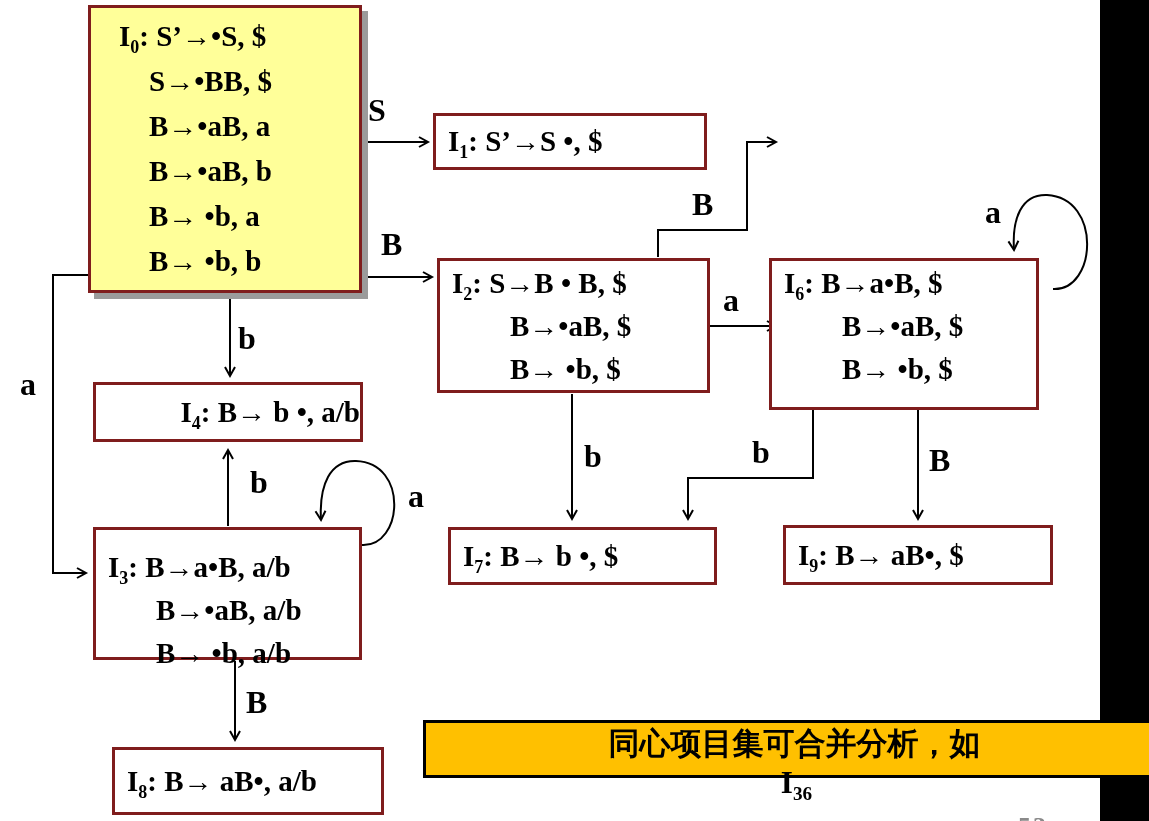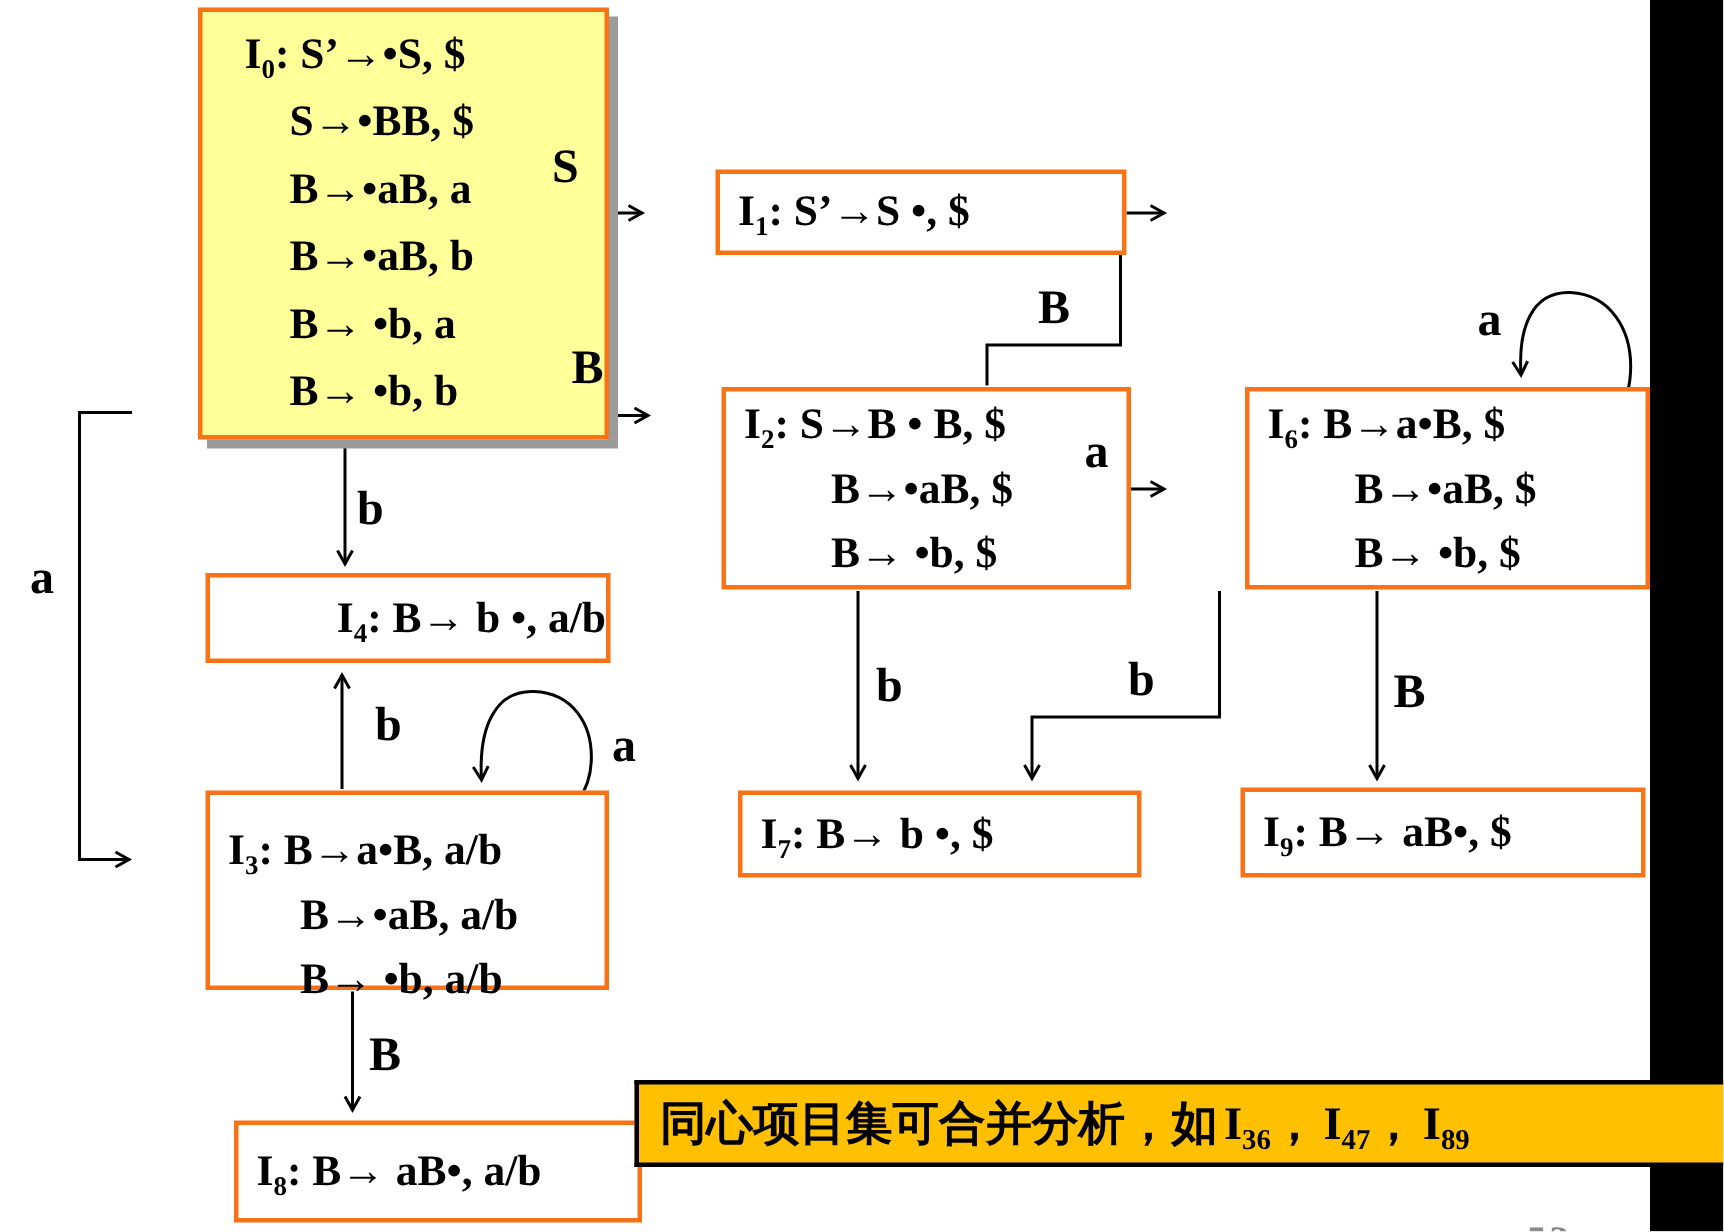--- a/index.html
+++ b/index.html
@@ -5,37 +5,37 @@
   html,body { margin:0; padding:0; background:#fff; }
   * { box-sizing:border-box; }
   #slide {
     position:relative; width:1149px; height:821px; background:#ffffff;
     overflow:hidden; font-family:"Liberation Serif", serif; font-weight:bold; color:#000;
   }
   #edges { position:absolute; left:0; top:0; z-index:1; }
   .bar { position:absolute; left:1100px; top:0; width:49px; height:821px; background:#000; z-index:1; }
 
   .box {
-    position:absolute; background:#fff; border:3px solid #f97316; z-index:2;
-    font-size:29px; line-height:43px;margin-left:44px;
+    position:absolute; background:#fff; border:3px solid #7f1d1d; z-index:2;
+    font-size:29px; line-height:43px;
   }
   .box .line1 { padding-left:12px; white-space:nowrap; }
   .box .rest  { padding-left:70px; white-space:nowrap; }
   sub { font-size:0.62em; line-height:0; }
 
   .b-i0 { left:88px;  top:5px;   width:274px; height:288px; background:#FFFF99;
           line-height:45px; padding-top:6px; box-shadow:6px 6px 0 #9b9b9b; }
   .b-i0 .line1 { padding-left:28px; }
   .b-i0 .rest  { padding-left:58px; }
 
   .single { display:flex; align-items:center; }
   .b-i1 { left:433px; top:113px; width:274px; height:57px; }
   .b-i5 { left:783px; top:112px; width:270px; height:59px; }
   .b-i2 { left:437px; top:258px; width:273px; height:135px; padding-top:1px; }
-  .b-i6 { left:786px; top:258px; width:270px; height:135px; padding-top:1px; }
+  .b-i6 { left:769px; top:258px; width:270px; height:152px; padding-top:1px; }
   .b-i4 { left:93px;  top:382px; width:270px; height:60px;justify-content:flex-end; }
   .b-i3 { left:93px;  top:527px; width:269px; height:133px; padding-top:16px; }
   .b-i3 .rest { padding-left:60px; }
   .b-i7 { left:448px; top:527px; width:269px; height:58px; }
   .b-i9 { left:783px; top:525px; width:270px; height:60px; }
   .b-i8 { left:112px; top:747px; width:272px; height:68px; }
 
   .elabel {
     position:absolute; z-index:2; font-size:32px; line-height:36px; white-space:nowrap;
   }
@@ -52,20 +52,21 @@
   .l-b34 { left:250px; top:464px; }
   .l-a3l { left:408px; top:478px; }
   .l-b38 { left:246px; top:684px; }
 
   .note {
     position:absolute; left:423px; top:720px; width:726px; height:58px; z-index:3;
     background:#FFC000; border:3px solid #000; border-right:none;
     display:flex; align-items:center; padding-left:14px;
     font-size:31px; white-space:nowrap;
     font-family:"Liberation Serif", serif;
+    flex-direction:column;
   }
   .note .iset { margin-left:4px;font-family:Liberation Serif, serif; }
 
   .pagefrag {
     position:absolute; left:1018px; top:812px; z-index:2;
     color:#8a8a8a; font-size:26px; letter-spacing:2px;
   }
 </style>
 </head>
 <body>

